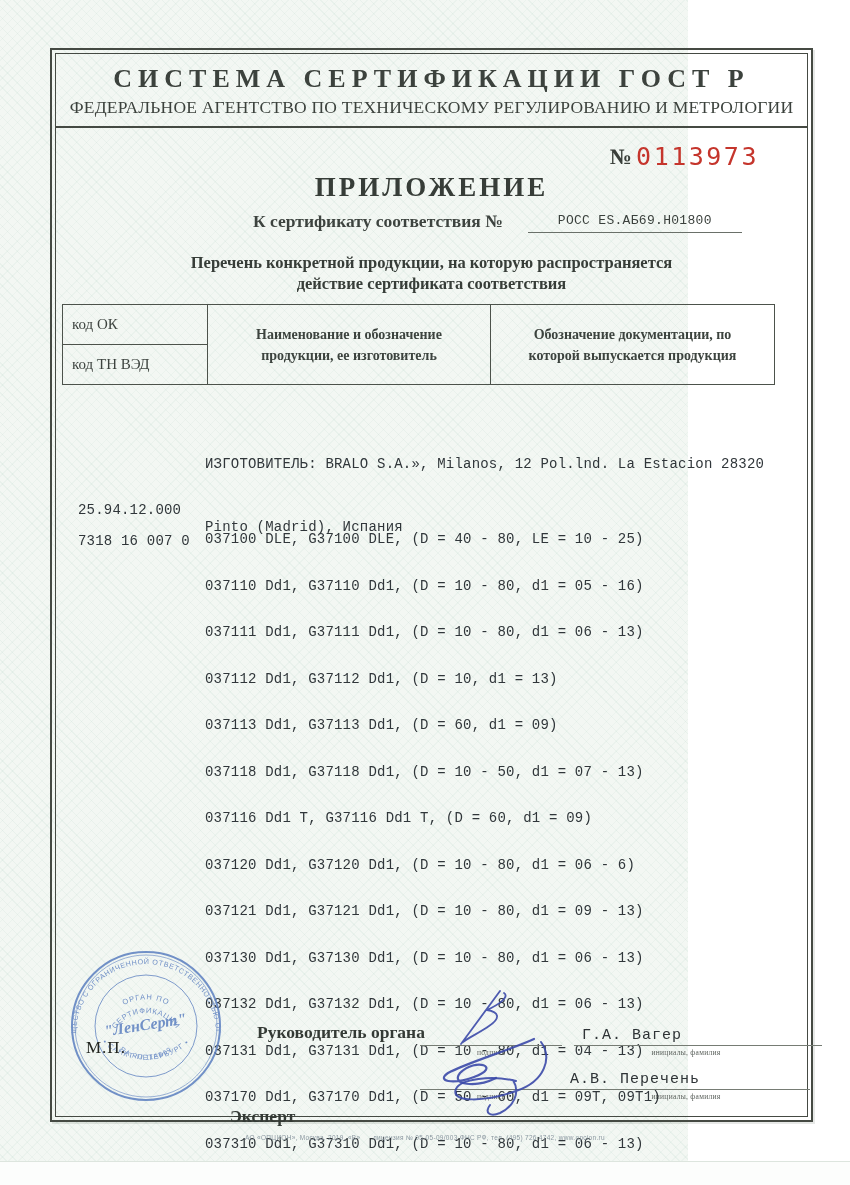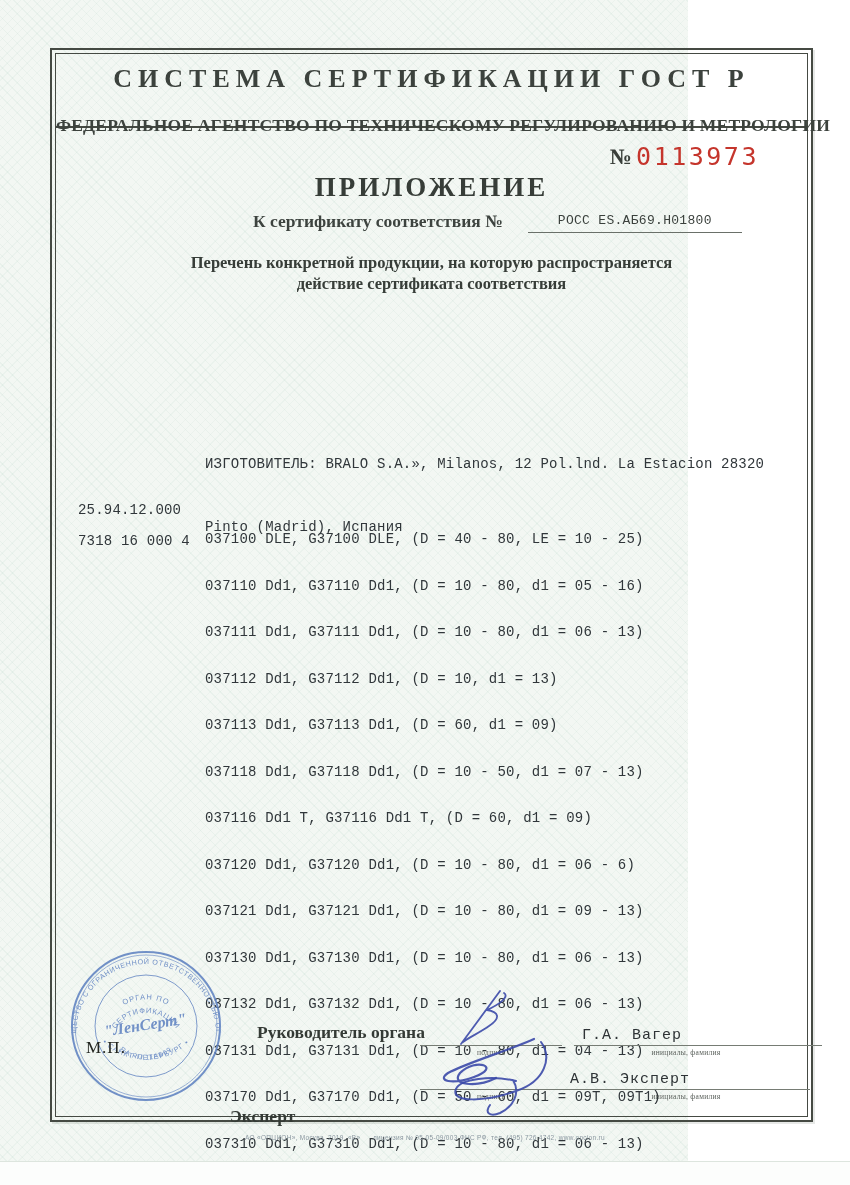--- a/index.html
+++ b/index.html
@@ -27,21 +27,21 @@
   
   .gost-header {
     position:absolute; left:56px; top:54px; width:751px; height:74px;
     border-bottom:2px solid #454a43; text-align:center;
   }
   .h-title {
     padding-top:10px; font-size:26px; font-weight:700; letter-spacing:6px;
     color:#3c423d; white-space:nowrap;
   }
   .h-sub {
-    margin-top:21px; font-size:17.5px; font-weight:700; letter-spacing:0.2px;
+    margin-top:3px; font-size:17.5px; font-weight:400; letter-spacing:0.2px;
     color:#3c423d; white-space:nowrap;
   }
 
   
   .form-no { left:610px; top:142px; white-space:nowrap; }
   .no-sign { font-size:22px; font-weight:700; color:#3a3f3a; }
   .no-digits {
     font-family:"DejaVu Sans Mono", monospace; font-size:25px;
     letter-spacing:2.5px; color:#c5352c; vertical-align:-1px;
   }
@@ -136,28 +136,36 @@
     <span class="cert-num-wrap">
       <span class="cert-num">РОСС ES.АБ69.Н01800</span>
     </span>
   </div>
 
   <div class="abs purpose">
     <div>Перечень конкретной продукции,  на которую распространяется</div>
     <div>действие сертификата соответствия</div>
   </div>
 
+  <div class="abs ptable">
+    <div class="pt-col1">
+      <div class="pt-c1a">код ОК</div>
+      <div class="pt-c1b">код ТН ВЭД</div>
+    </div>
+    <div class="pt-col2">Наименование и обозначение продукции, ее изготовитель</div>
+    <div class="pt-col3">Обозначение документации, по которой выпускается продукция</div>
+  </div>
 
   <div class="abs mono manufacturer">
     <div>ИЗГОТОВИТЕЛЬ: BRALO S.A.», Milanos, 12 Pol.lnd. La Estacion 28320</div>
     <div>Pinto (Madrid), Испания</div>
   </div>
 
   <div class="abs mono code-ok">25.94.12.000</div>
-  <div class="abs mono code-tnved">7318 16 000 4</div>
+  <div class="abs mono code-tnved">7318 16 007 0</div>
 
   <div class="abs mono prod-list">
     <div>037100 DLE, G37100 DLE, (D = 40 - 80, LE = 10 - 25)</div>
     <div>037110 Dd1, G37110 Dd1, (D = 10 - 80, d1 = 05 - 16)</div>
     <div>037111 Dd1, G37111 Dd1, (D = 10 - 80, d1 = 06 - 13)</div>
     <div>037112 Dd1, G37112 Dd1, (D = 10, d1 = 13)</div>
     <div>037113 Dd1, G37113 Dd1, (D = 60, d1 = 09)</div>
     <div>037118 Dd1, G37118 Dd1, (D = 10 - 50, d1 = 07 - 13)</div>
     <div>037116 Dd1 T, G37116 Dd1 T, (D = 60, d1 = 09)</div>
     <div>037120 Dd1, G37120 Dd1, (D = 10 - 80, d1 = 06 - 6)</div>
@@ -216,21 +224,21 @@
   <div class="abs cap r1-cap">подпись</div>
   <div class="abs r1-name-wrap">
     <span class="name">Г.А. Вагер</span>
   </div>
   <div class="abs cap r1-ncap">инициалы, фамилия</div>
 
   <div class="abs role r2-role">Эксперт</div>
   <div class="abs sig-line r2-line"></div>
   <div class="abs cap r2-cap">подпись</div>
   <div class="abs r2-name-wrap">
-    <span class="name">А.В. Эксперт</span>
+    <span class="name">А.В. Перечень</span>
   </div>
   <div class="abs cap r2-ncap">инициалы, фамилия</div>
 
   <svg class="abs ink-svg" viewBox="0 0 200 135">
     <path stroke-width="1.8" d="M 104,8 C 110,12 98,20 87,25 C 99,27 101,33 89,41 C 79,48 68,53 63,57 M 100,6 L 61,59"></path>
     <path stroke-width="2.2" d="M 134,54 C 110,65 66,78 48,88 C 36,96 52,100 74,92 C 102,82 76,72 60,88 C 50,100 76,103 96,93"></path>
     <path stroke-width="2" d="M 141,57 C 152,72 146,96 116,106 C 86,117 50,118 56,104 C 60,94 92,90 116,96 M 113,95 C 121,108 113,122 100,128 C 90,132 84,128 90,120"></path>
   </svg>
 
   <div class="abs footer">АО «ОПЦИОН», Москва, 2019, «В»      лицензия № 05-05-09/003 ФНС РФ, тел. (495) 726 4742, www.opcion.ru</div>

